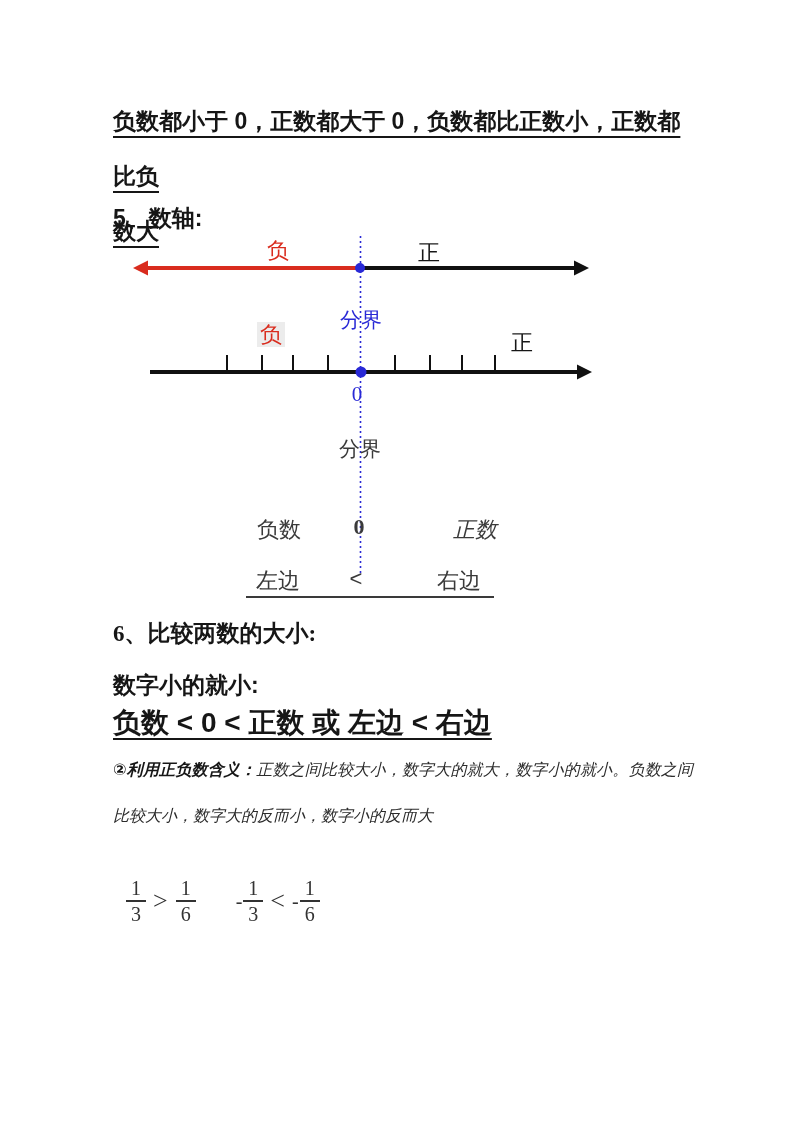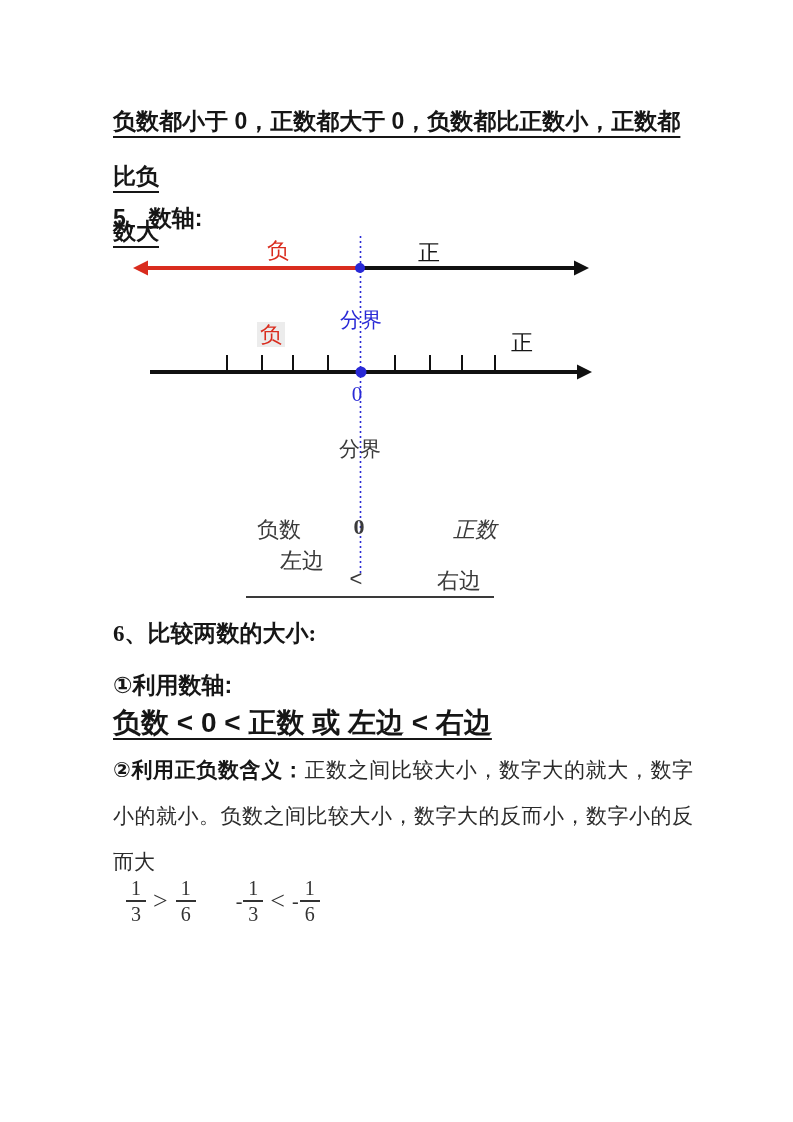--- a/index.html
+++ b/index.html
@@ -31,23 +31,24 @@
   .rule-line {
     left: 113px; top: 706px;
     font-size: 28px; font-weight: bold; line-height: 34px;
     text-decoration: underline;
     text-decoration-thickness: 2px;
     text-underline-offset: 6px;
     color: #161616;
   }
   .body-para {
     left: 113px; top: 747px; width: 580px;
-    font-size: 21px; line-height: 46px;
+    font-size: 16px; line-height: 46px;
     text-align: justify;
     color: #2b2b2b;
+    font-style: italic;
   }
   .body-para .lead { font-weight: bold; color: #161616; }
 
   
   .diagram { left: 130px; top: 228px; width: 462px; height: 376px; }
   .diagram svg { position: absolute; left: 0; top: 0; }
   .dlabel {
     position: absolute; transform: translateX(-50%);
     font-size: 22px; color: #3a3a3a; white-space: nowrap;
   }
@@ -119,28 +120,28 @@
   <div class="dlabel" style="left:392px; top:100px; color:#161616;">正</div>
 
   <div class="dlabel blue serif" style="left:227px; top:154px; font-size:21px;">0</div>
 
   <div class="dlabel" style="left:230px; top:207px; font-size:21px;">分界</div>
 
   <div class="dlabel" style="left:149px; top:287px;font-family:Liberation Mono, monospace;">负数</div>
   <div class="dlabel serif bold" style="left:229px; top:286px;">0</div>
   <div class="dlabel" style="left:345px; top:287px;font-style:italic;">正数</div>
 
-  <div class="dlabel" style="left:148px; top:318px;margin-left:24px;">左边</div>
+  <div class="dlabel" style="left:148px; top:338px;">左边</div>
   <div class="dlabel" style="left:226px; top:338px;">&lt;</div>
   <div class="dlabel" style="left:329px; top:338px;">右边</div>
   <div class="row-underline"></div>
 </div>
 
 <div class="abs sec-title" style="top:617px;font-family:Liberation Serif, serif;">6、比较两数的大小:</div>
-<div class="abs sec-title" style="top:668px;">①利用数轴:</div>
+<div class="abs sec-title" style="top:668px;">数字小的就小:</div>
 <div class="abs rule-line">负数 &lt; 0 &lt; 正数 或 左边 &lt; 右边</div>
 
 <div class="abs body-para"><span class="lead">②利用正负数含义：</span><span>正数之间比较大小，数字大的就大，数字小的就小。负数之间比较大小，数字大的反而小，数字小的反而大</span></div>
 
 <div class="abs fractions">
   <div class="cmp">
     <span class="fsign"></span>
     <span class="frac">
       <span class="num">1</span>
       <span class="den">3</span>

